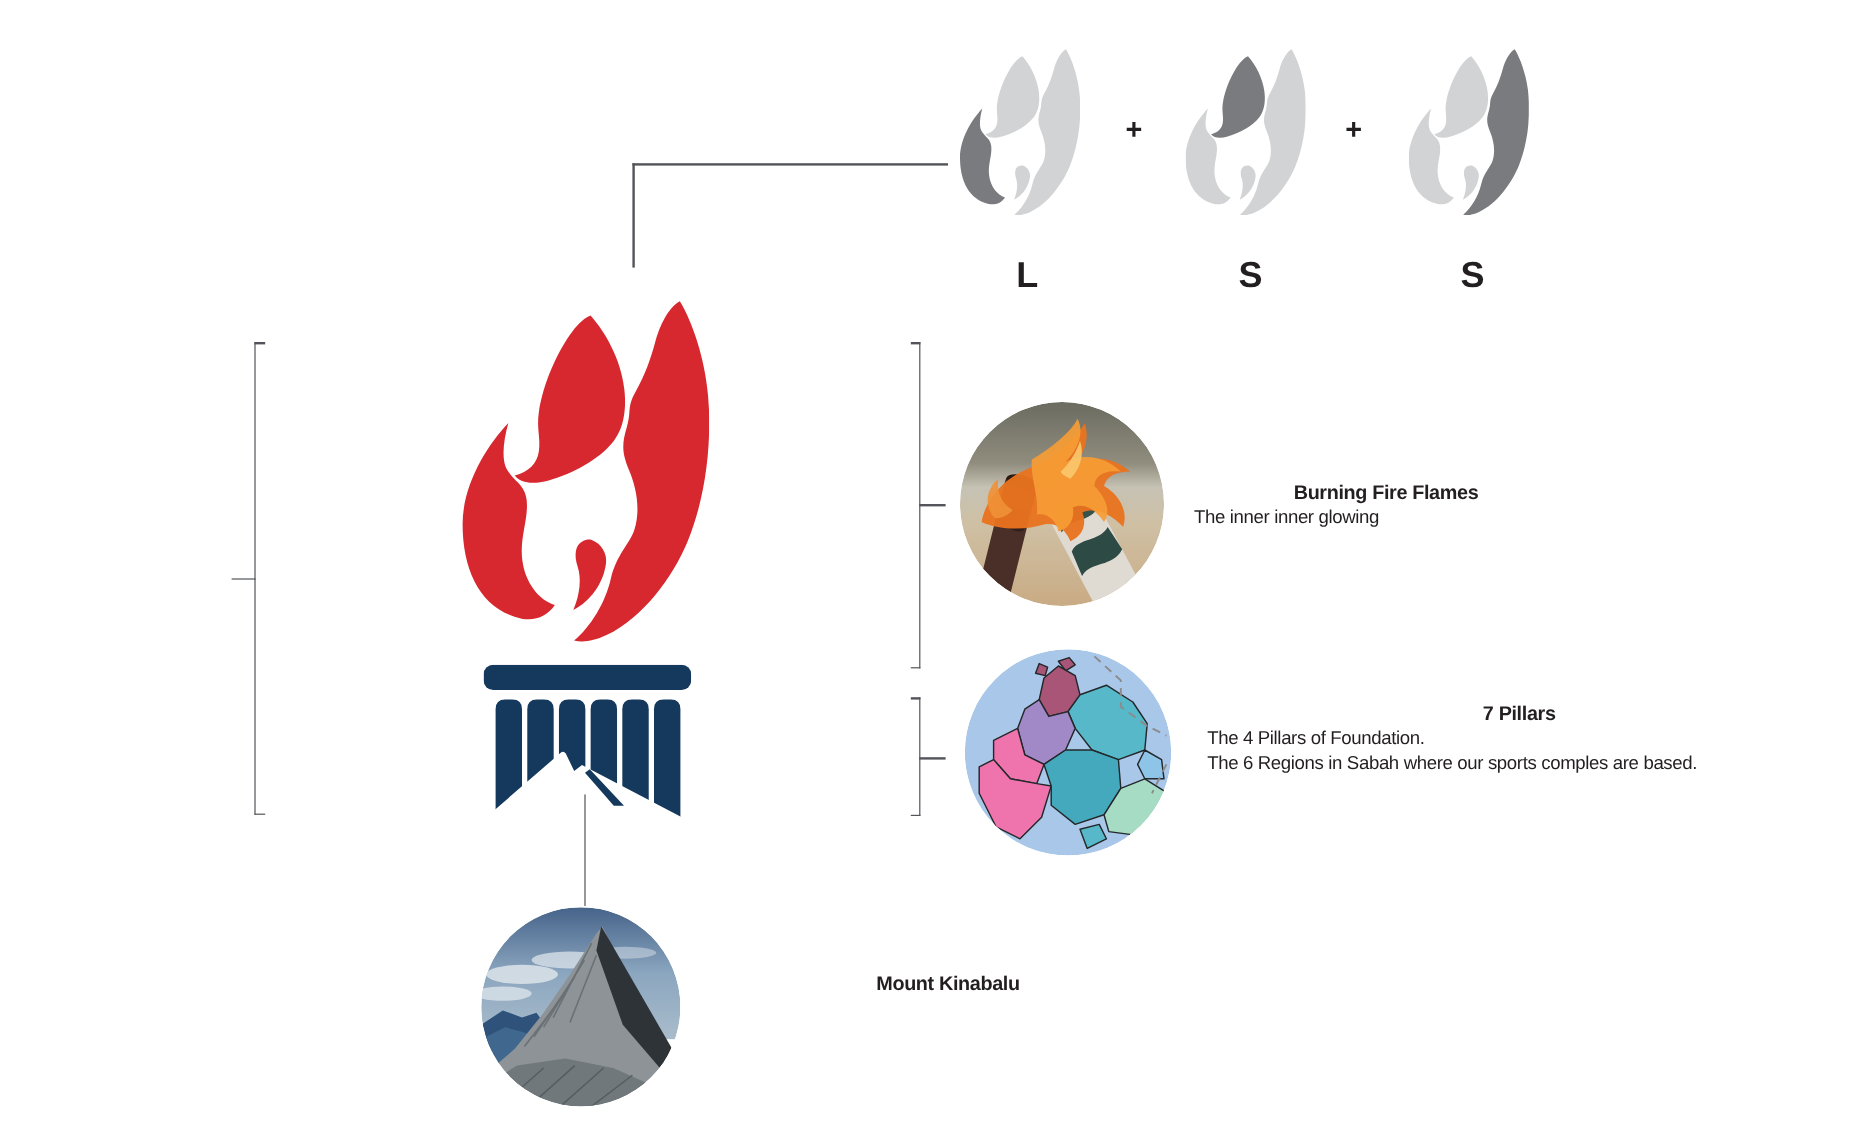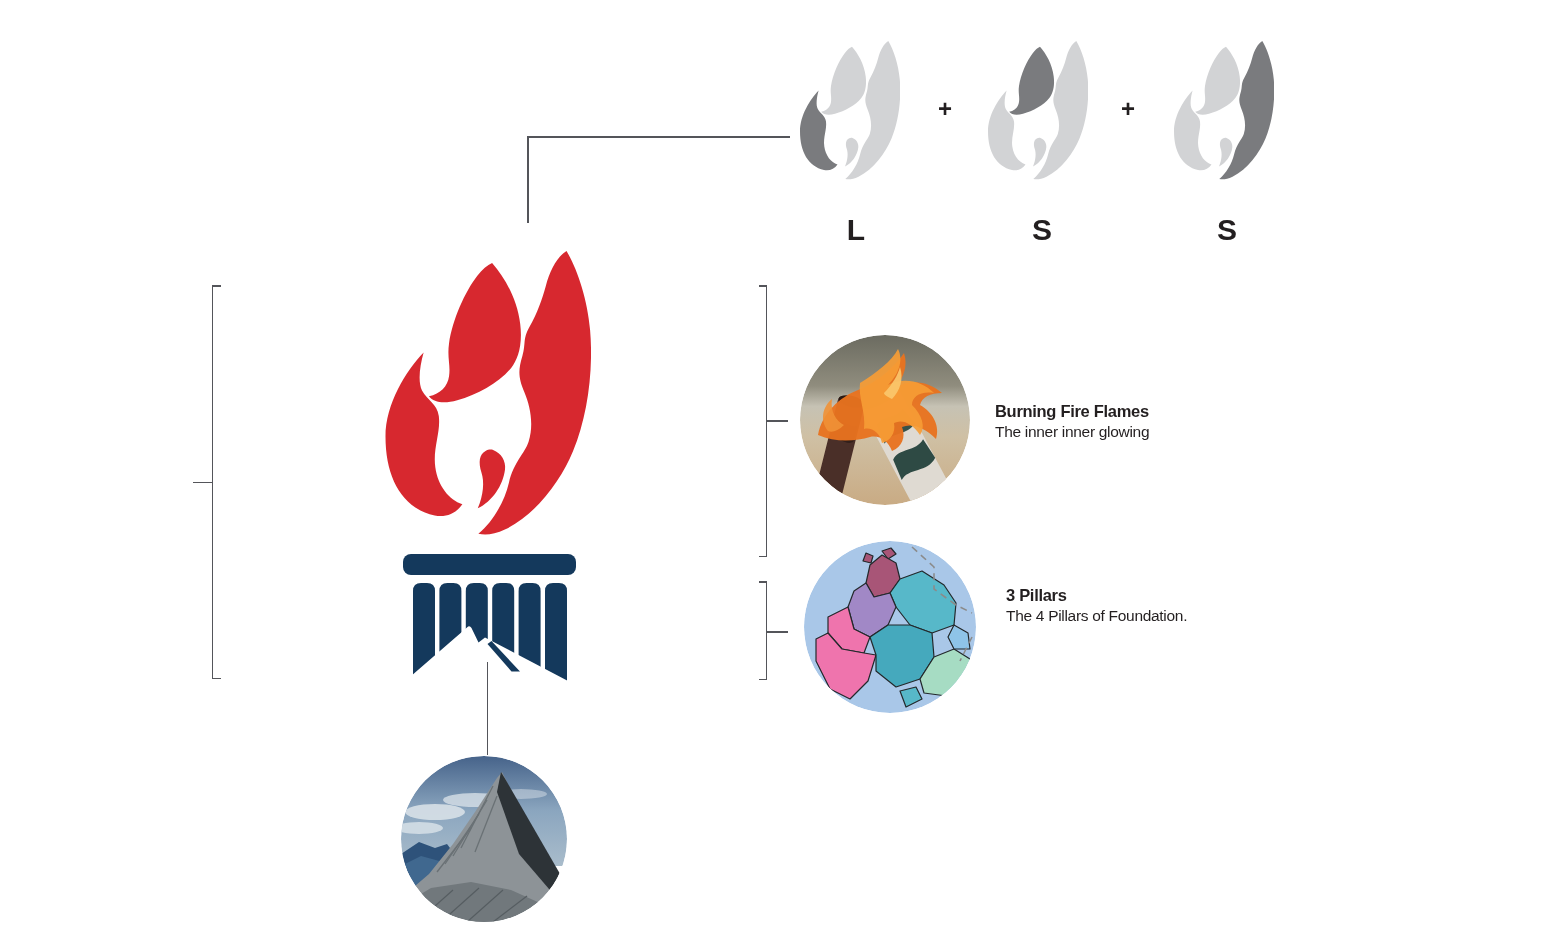--- a/index.html
+++ b/index.html
@@ -14,21 +14,21 @@
   .flame{position:absolute;display:block;}
   .letter{
     position:absolute;width:80px;text-align:center;
     font-size:30px;font-weight:700;letter-spacing:0;color:var(--text,#231f20);
   }
   .plus{
     position:absolute;width:40px;text-align:center;
     font-size:24px;font-weight:700;color:var(--text,#231f20);
   }
   .lblock{position:absolute;letter-spacing:-0.3px;}
-  .lblock .t{font-size:16.5px;font-weight:700;line-height:21px;}
+  .lblock .t{font-size:16.5px;font-weight:700;line-height:21px;text-align:center;}
   .lblock .b{font-size:15.5px;font-weight:400;line-height:20.5px;}
   .lblock.right{text-align:right;}
   .circle{
     position:absolute;border-radius:50%;overflow:hidden;
   }
   .circle svg{display:block;width:100%;height:100%;}
 </style>
 </head>
 <body>
 
@@ -229,20 +229,22 @@
     </svg>
   </div>
 
 
   <div class="lblock" style="left:995px;top:401px;width:320px">
     <div class="t">Burning Fire Flames</div>
     <div class="b">The inner inner glowing</div>
   </div>
 
   <div class="lblock" style="left:1006px;top:585px;width:520px">
-    <div class="t">3 Pillars</div>
+    <div class="t">7 Pillars</div>
     <div class="b">The 4 Pillars of Foundation.</div>
+    <div class="b">The 6 Regions in Sabah where our sports comples are based.</div>
   </div>
 
   <div class="lblock" style="left:580px;top:810px;width:420px">
+    <div class="t">Mount Kinabalu</div>
   </div>
 
 </div>
 
 </body></html>

